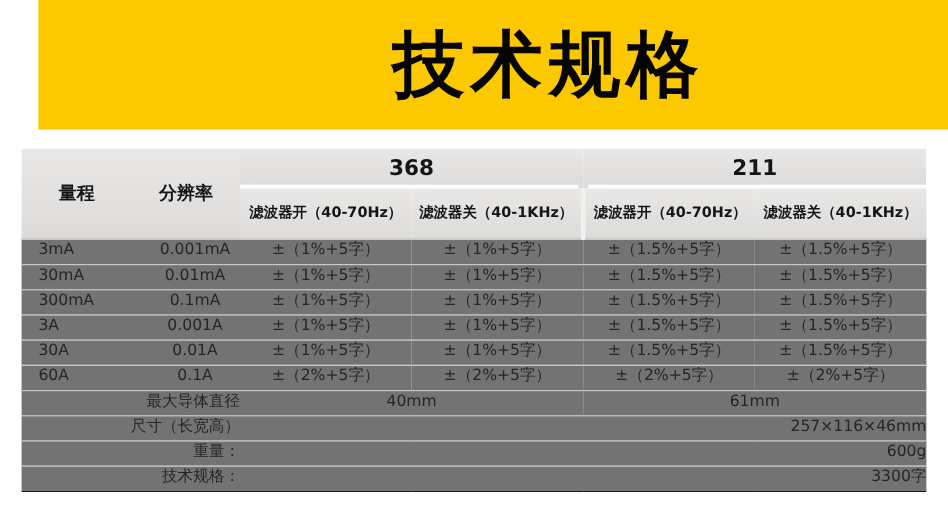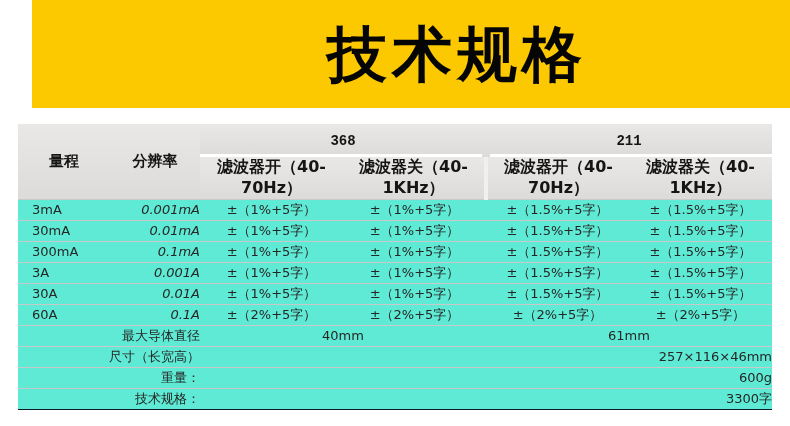--- a/index.html
+++ b/index.html
@@ -24,36 +24,36 @@
   table {
     width: 754px; table-layout: fixed; border-collapse: collapse;
     font-size: 13px; color: #262626;
   }
   thead th {
     background: linear-gradient(#e9e8e6, #dcdbd9);
     font-weight: bold; color: #151515; text-align: center;
     vertical-align: middle;
   }
   tr.hr1 th { height: 33px; font-size: 15px; }
-  tr.hr1 th.model { font-size: 14px; position: relative; font-family: Liberation Mono, monospace; }
-  tr.hr2 th { height: 42px; font-size: 16px; }
+  tr.hr1 th.model { font-size: 18px; position: relative; }
+  tr.hr2 th { height: 42px; font-size: 12px; }
   
   th.model::after { content: ""; position: absolute; bottom: 0; height: 3px; background: #ffffff; }
   th.m368::after { left: 0; right: 4px; }
   th.m369::after { left: 4px; right: 0; }
   th.seam { border-left: 4px solid #f1f0ee; }
 
   tbody td {
-    height: 21px; background: #5eead4; vertical-align: middle;
+    height: 21px; background: #737373; vertical-align: middle;
     text-align: center; line-height: 1.1;
   }
   tbody tr { border-top: 1px solid #c9c9c9; }
   table { border-bottom: 1px solid #0f172a; }
   td.c-range { text-align: left; padding-left: 14px; }
-  td.c-res   { text-align: right; padding-left: 15px; font-style: italic; }
+  td.c-res   { text-align: center; padding-left: 15px; }
   td.span-label { text-align: right; }
   td.full-val { text-align: right; padding-left: 217px; }
 </style>
 </head>
 <body>
 
 <div class="banner">
   <h1>技术规格</h1>
 </div>
 

